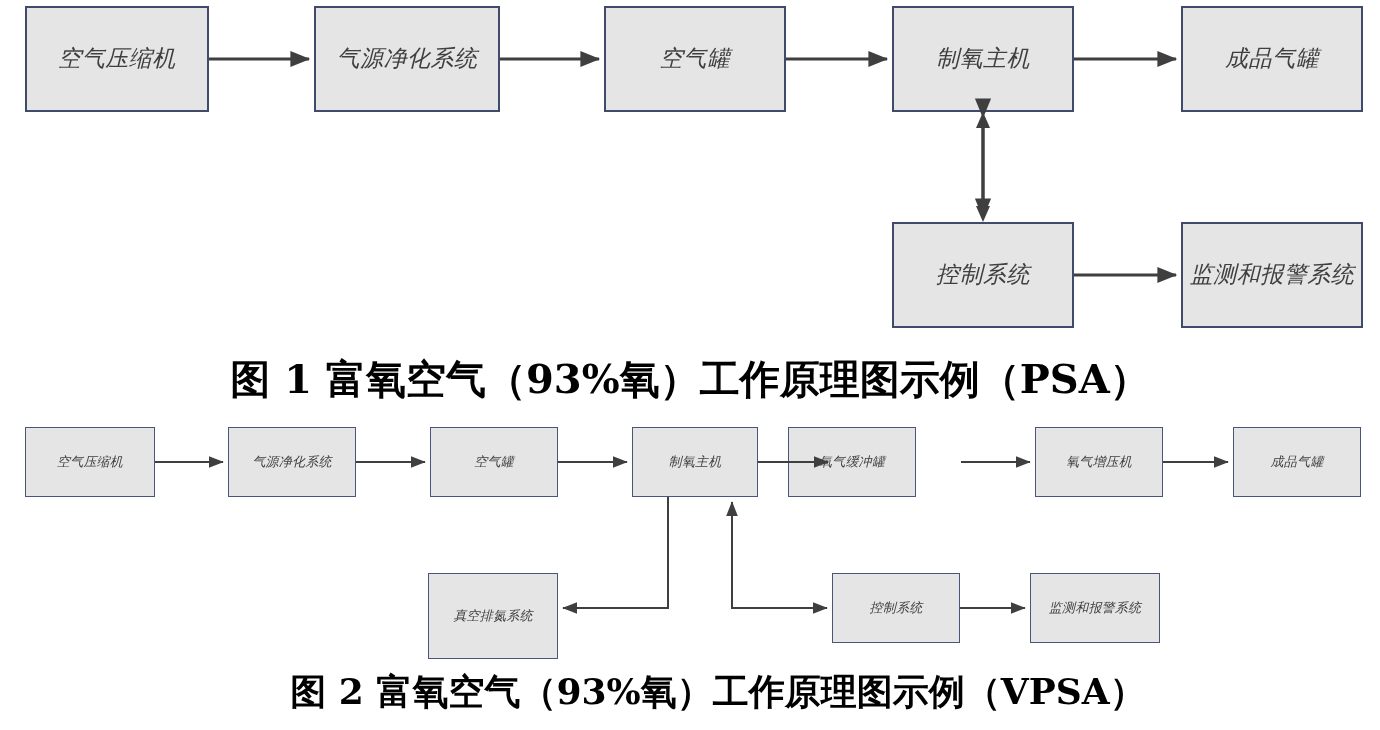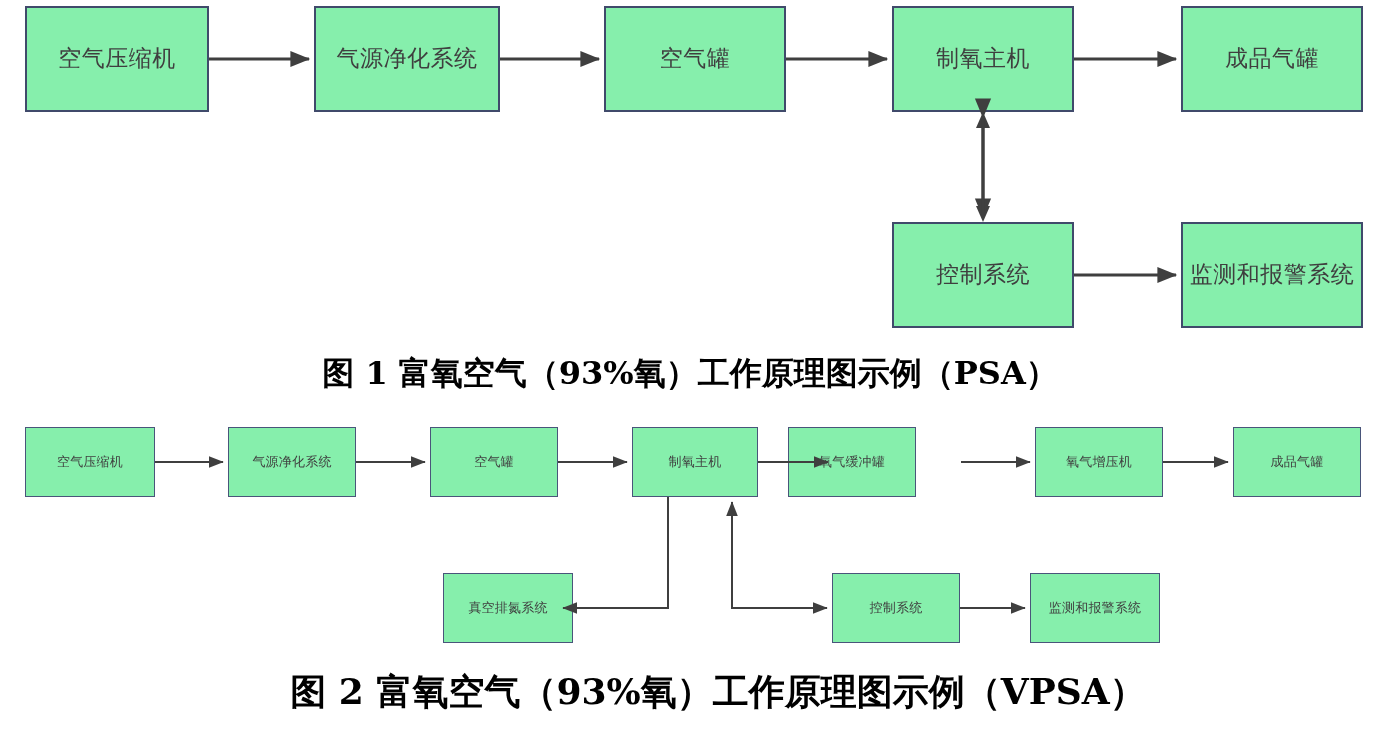--- a/index.html
+++ b/index.html
@@ -25,27 +25,28 @@
     position: absolute;
     left: 0; top: 0;
     width: 1380px;
     height: 730px;
     pointer-events: none;
   }
   .node {
     position: absolute;
     box-sizing: border-box;
     border: 2px solid #404a6b;
-    background: #86efac;
+    background: #e5e5e5;
     display: flex;
     align-items: center;
     justify-content: center;
     text-align: center;
     color: #3f3f3f;
     letter-spacing: 0.5px;
+    font-style: italic;
   }
   .node.fig1 {
     border-width: 2px;
     font-size: 23px;
   }
   .node.fig2 {
     border-width: 1.5px;
     border-color: #49557a;
     font-size: 13px;
     letter-spacing: 0.2px;
@@ -57,21 +58,21 @@
   }
   .caption {
     position: absolute;
     width: 1380px;
     text-align: center;
     color: #000000;
     font-weight: bold;
     font-family: "DejaVu Serif", "Liberation Serif", serif;
     white-space: nowrap;
   }
-  .caption-1 { top: 352px; left: 0; font-size: 32px; }
+  .caption-1 { top: 352px; left: 0; font-size: 40px; }
   .caption-2 { top: 668px; left: 0; font-size: 36px; margin-left: 28px; }
 </style>
 </head>
 <body>
 
 <div class="canvas">
 
   <div>
 
     <div class="node fig1" style="left:25px; top:6px; width:184px; height:106px;">
@@ -128,21 +129,21 @@
     </div>
 
     <div class="node fig2" style="left:1035px; top:427px; width:128px; height:70px;align-items:center;">
       <span class="node-label">氧气增压机</span>
     </div>
 
     <div class="node fig2" style="left:1233px; top:427px; width:128px; height:70px;">
       <span class="node-label">成品气罐</span>
     </div>
 
-    <div class="node fig2" style="left:428px; top:573px; width:130px; height:70px;margin-left:15px;">
+    <div class="node fig2" style="left:428px; top:573px; width:130px; height:86px;">
       <span class="node-label">真空排氮系统</span>
     </div>
 
     <div class="node fig2" style="left:832px; top:573px; width:128px; height:70px;">
       <span class="node-label">控制系统</span>
     </div>
 
     <div class="node fig2" style="left:1030px; top:573px; width:130px; height:70px;">
       <span class="node-label">监测和报警系统</span>
     </div>

